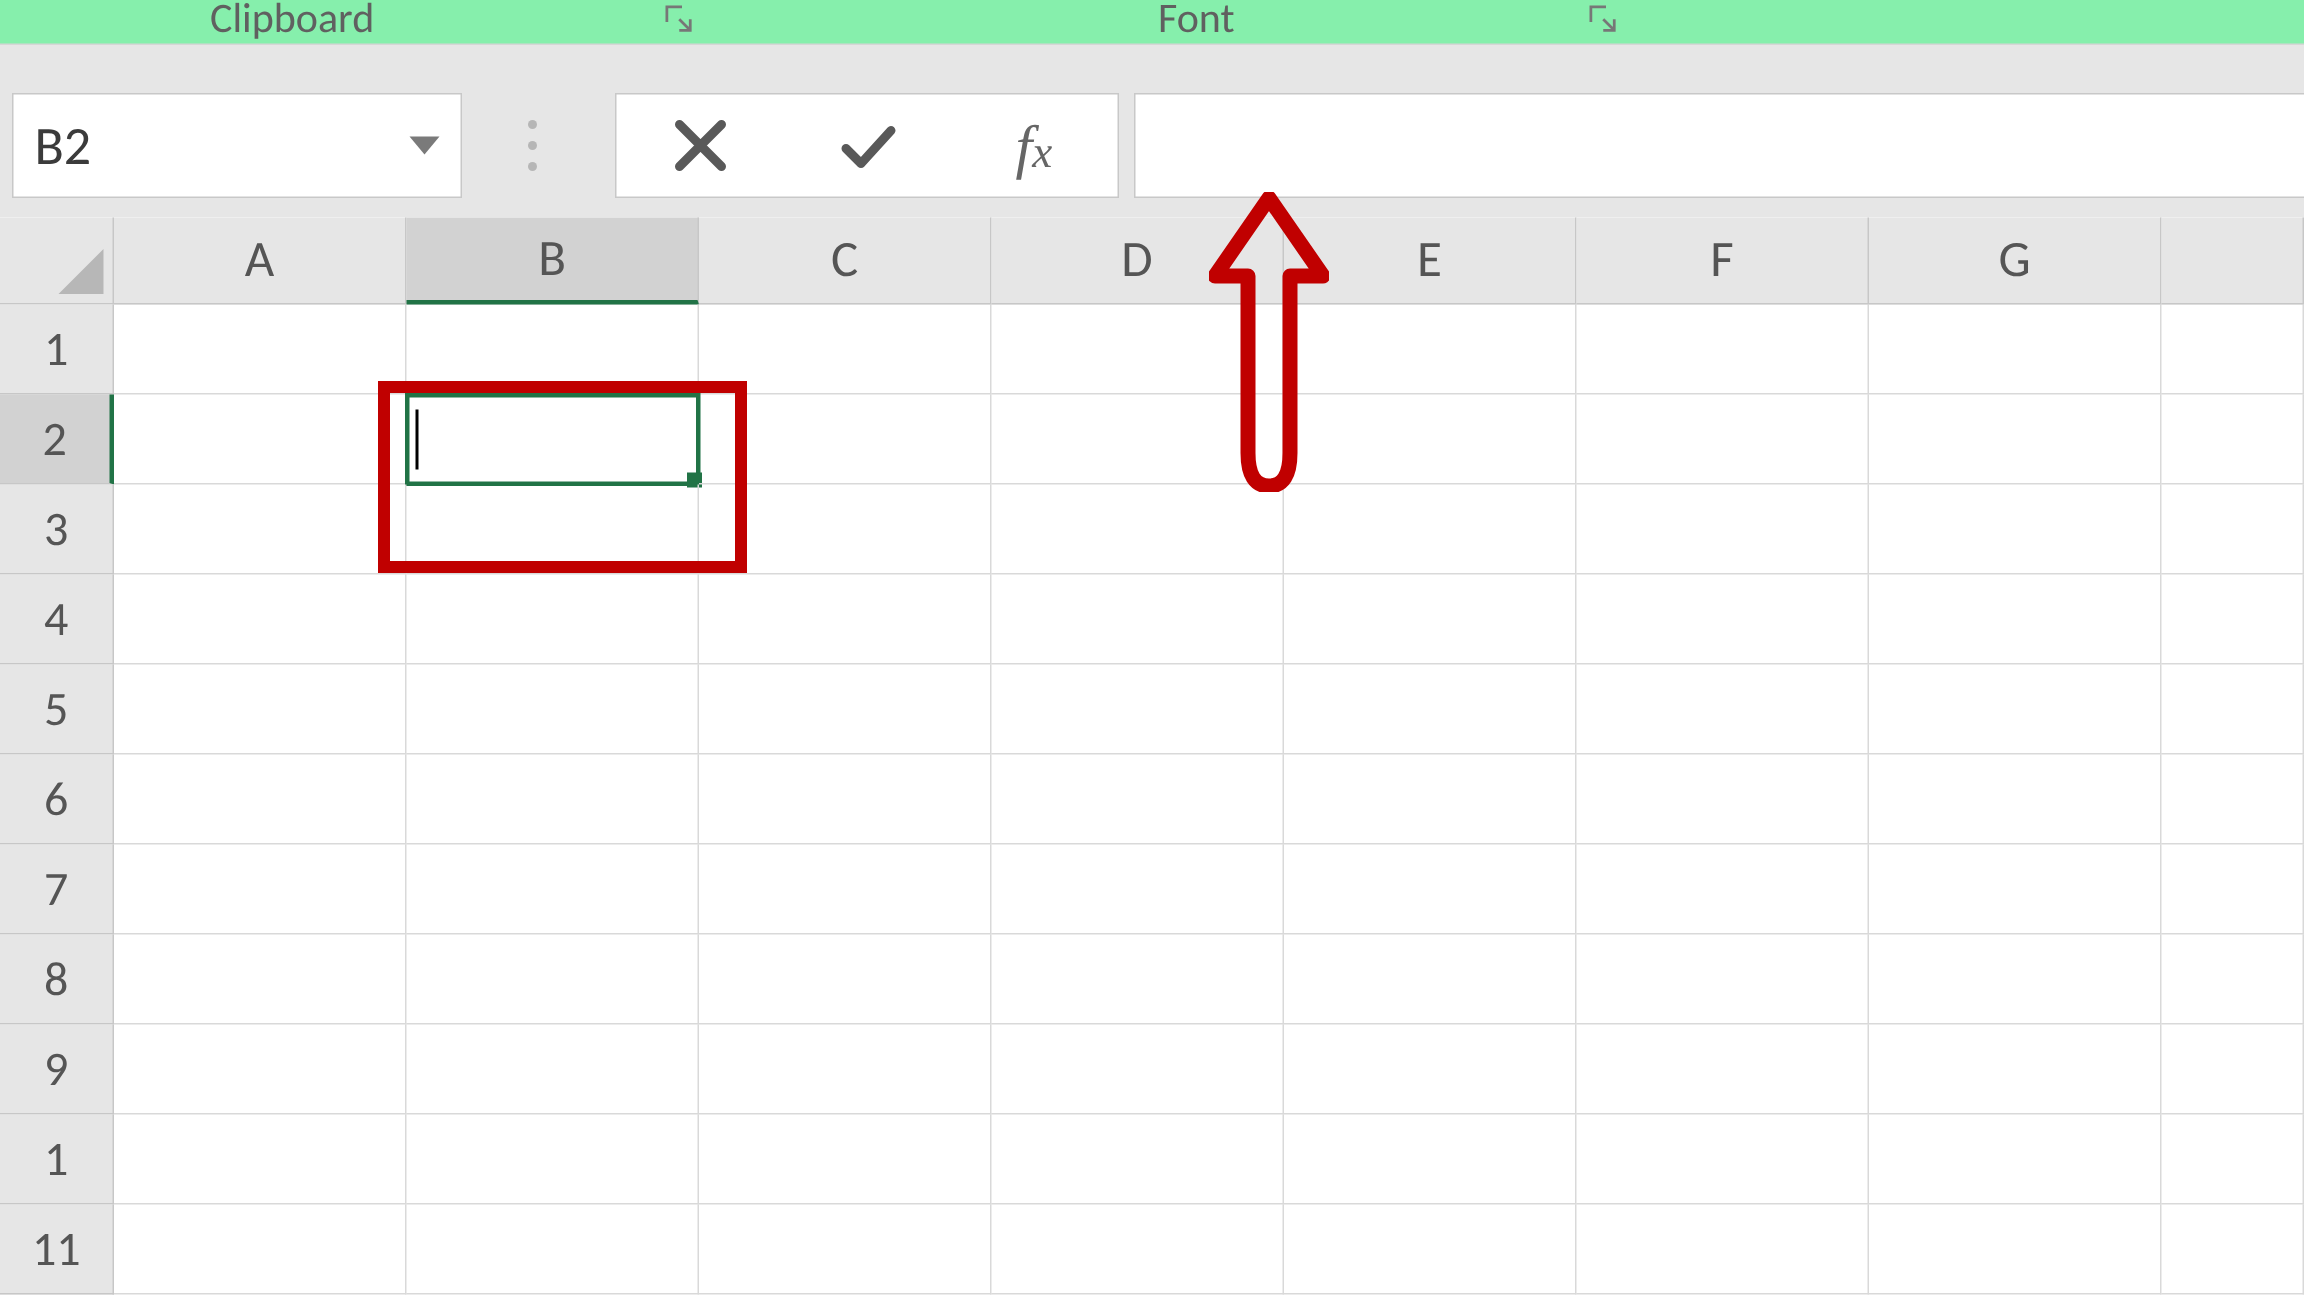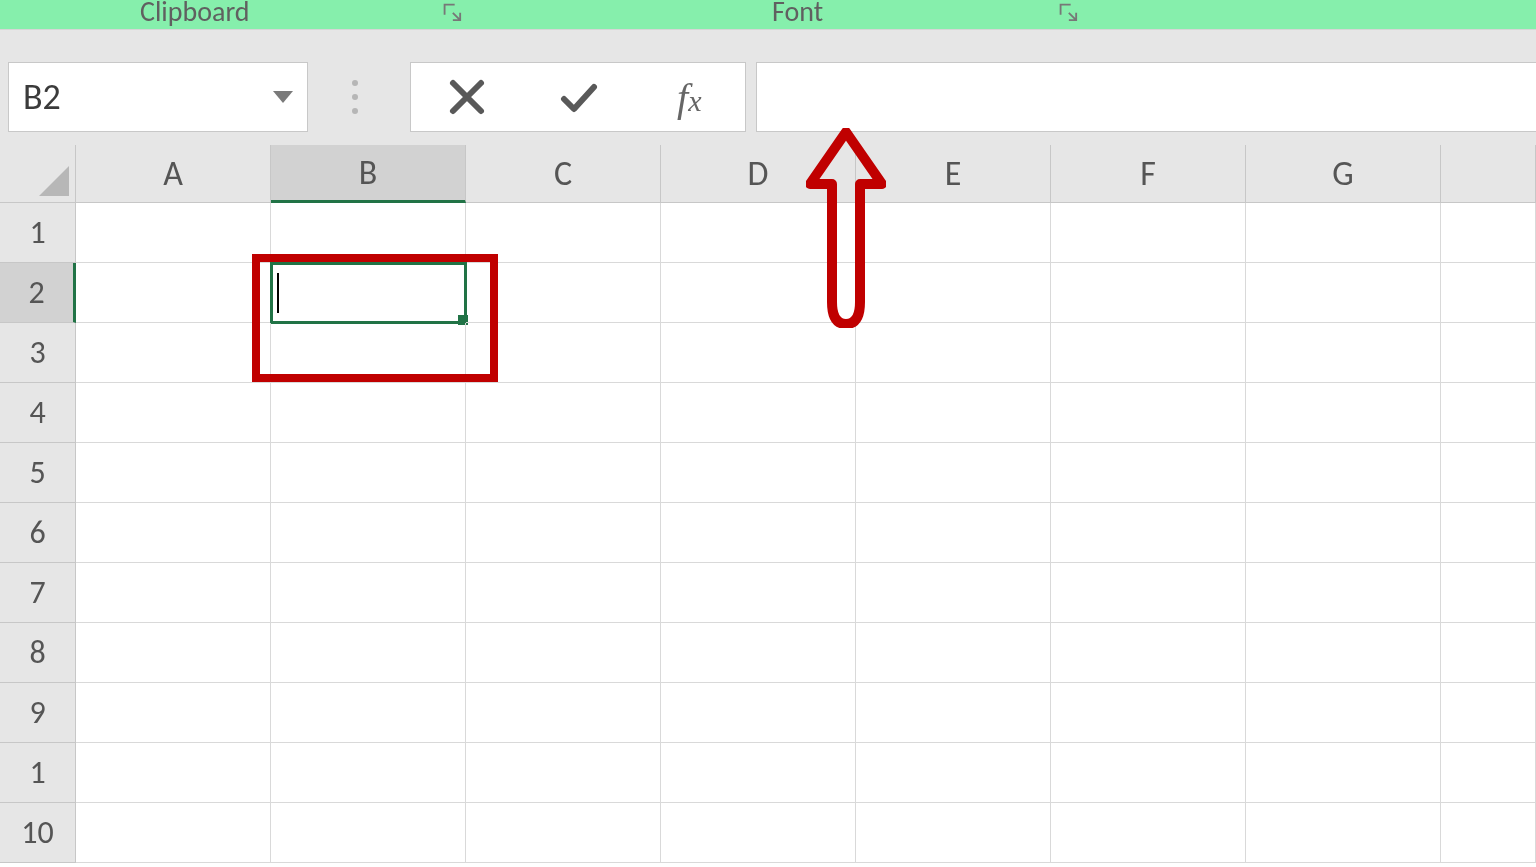--- a/index.html
+++ b/index.html
@@ -247,21 +247,21 @@
       <div class="row-head">1</div>
       <div class="row-head active">2</div>
       <div class="row-head">3</div>
       <div class="row-head">4</div>
       <div class="row-head">5</div>
       <div class="row-head">6</div>
       <div class="row-head">7</div>
       <div class="row-head">8</div>
       <div class="row-head">9</div>
       <div class="row-head">1</div>
-      <div class="row-head">10</div>
+      <div class="row-head">11</div>
     </div>
   <div class="cells-area" id="cells-area">
       <div class="grid-row">
         <div class="cell"></div>
         <div class="cell"></div>
         <div class="cell"></div>
         <div class="cell"></div>
         <div class="cell"></div>
         <div class="cell"></div>
         <div class="cell"></div>

